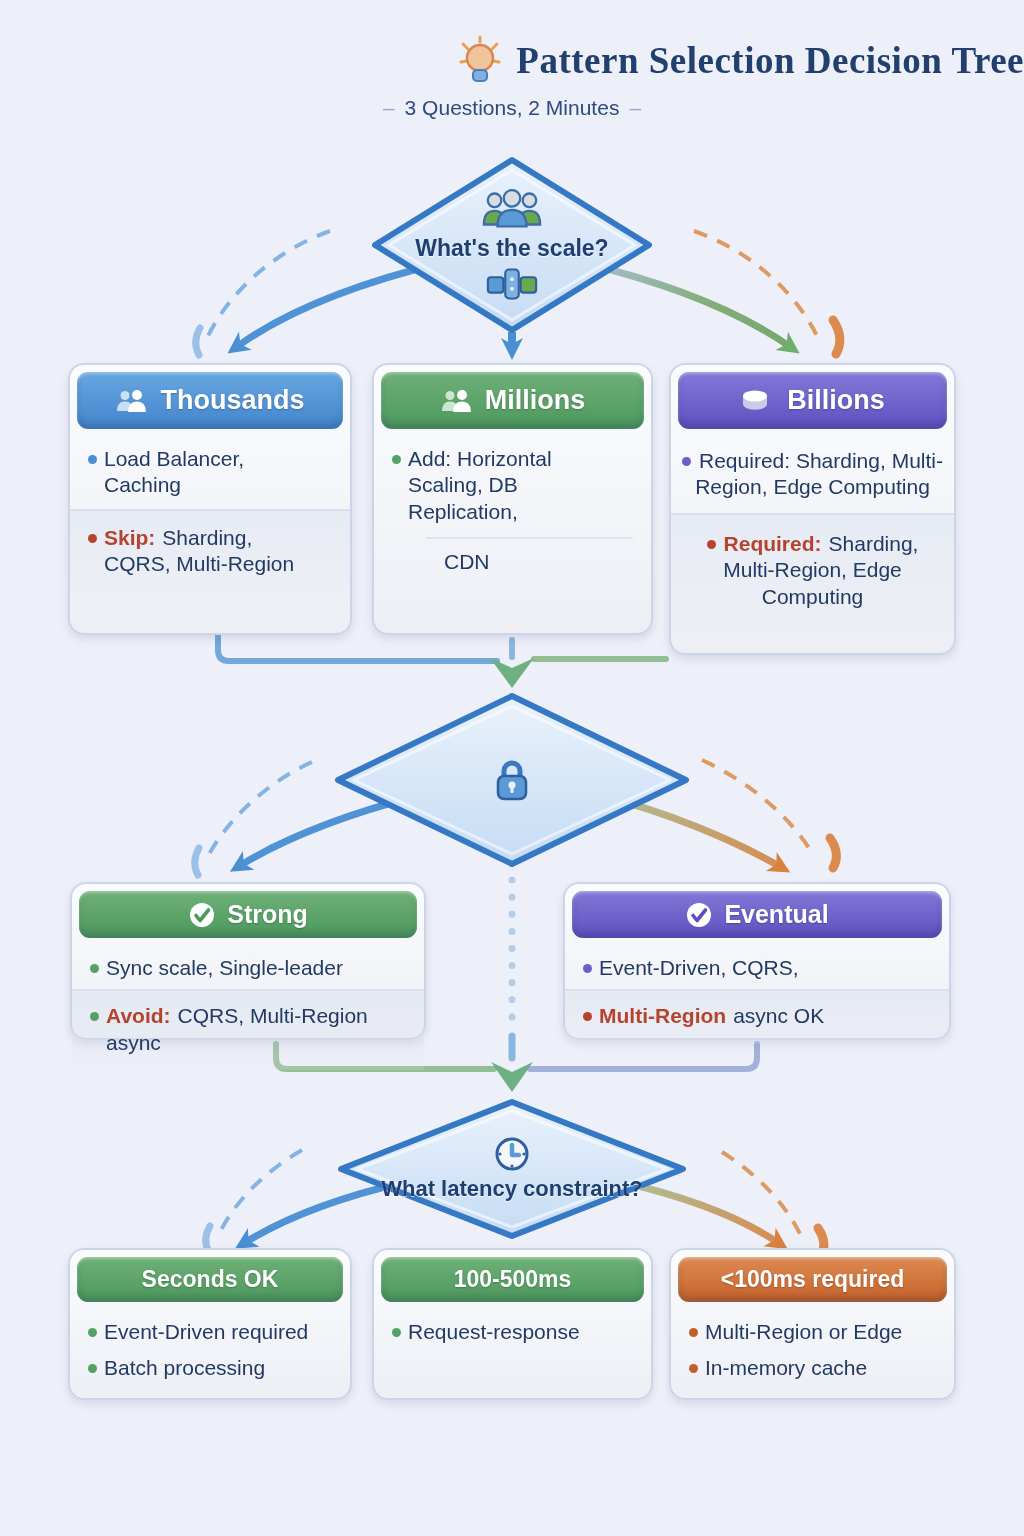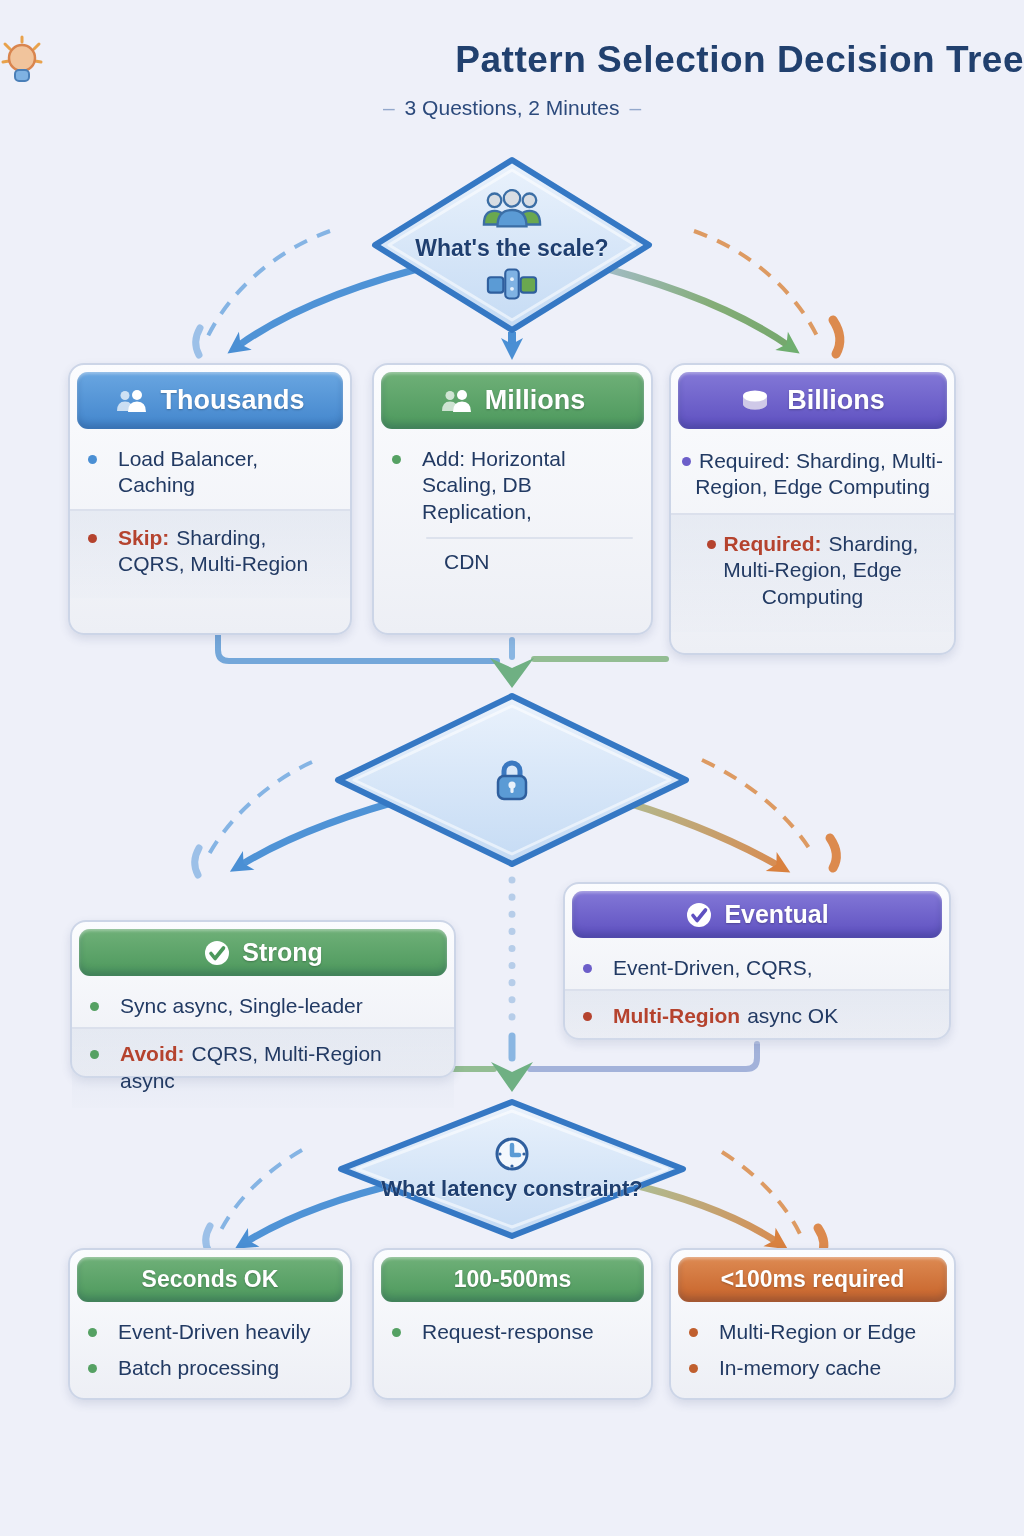--- a/index.html
+++ b/index.html
@@ -2,21 +2,21 @@
 <html><head>
 <meta charset="utf-8">
 <style>
   * { margin:0; padding:0; box-sizing:border-box; }
   body { font-family:"Liberation Sans", sans-serif; background:#e7e9f4; }
   #canvas { position:relative; width:1024px; height:1536px; background:#eef0f9; overflow:hidden; margin:0 auto; }
   #connectors { position:absolute; left:0; top:0; z-index:1; }
 
   
   .titlebar { position:absolute; top:34px; left:0; width:1024px; text-align:center; z-index:2; }
-  .titlerow { display:flex; align-items:center; justify-content:space-between; gap:14px; }
+  .titlerow { display:flex; align-items:center; justify-content:flex-end; gap:14px;font-family:Liberation Serif, serif; }
   h1 { font-size:37px; font-weight:bold; color:#21406e; letter-spacing:.5px; }
   .subtitle { margin-top:10px; font-size:21px; color:#2c4a7c; }
   .subtitle .dash { color:#93a8cc; margin:0 10px; }
 
   
   .diamond { position:absolute; z-index:3; }
   .dshape { position:absolute; inset:0; width:100%; height:100%; }
   .dcontent { position:absolute; inset:0; display:flex; flex-direction:column; align-items:center; justify-content:center; gap:6px; }
   .q { font-size:23px; font-weight:bold; color:#1f3f70; text-align:center; line-height:1.15; text-shadow:0 1px 0 rgba(255,255,255,.7); }
 
@@ -28,21 +28,21 @@
           box-shadow:inset 0 2px 3px rgba(255,255,255,.35), inset 0 -5px 7px rgba(20,40,80,.22); }
   .hd1 { height:57px; font-size:27px; }
   .hd2 { height:47px; font-size:25px; }
   .hd3 { height:45px; font-size:23px; }
   .h-blue   { background:linear-gradient(180deg,#69a6e1,#4285cc); }
   .h-green  { background:linear-gradient(180deg,#6fb078,#4c985c); }
   .h-purple { background:linear-gradient(180deg,#8378d7,#5e50c0); }
   .h-orange { background:linear-gradient(180deg,#dd8a52,#c66229); }
 
   .body { font-size:21px; color:#223a63; line-height:1.26; }
-  .li { display:flex; gap:21px; padding:10px 14px 10px 18px; }
+  .li { display:flex; gap:7px; padding:10px 14px 10px 18px; }
   .li .txt { display:block; }
   .dot { flex:0 0 9px; width:9px; height:9px; border-radius:50%; margin-top:9px; }
   .dot-blue{background:#4a8fd4} .dot-green{background:#55a163} .dot-purple{background:#6c5ec9}
   .dot-red{background:#b5432e} .dot-orange{background:#c05f2e}
   .dot.inline { display:inline-block; flex:none; margin:0 8px 2px 0; vertical-align:middle; }
   .alt { border-top:2px solid #dbe0ec; background:linear-gradient(180deg,rgba(206,215,231,.35),rgba(230,234,243,.2)); }
   .red { color:#b5432e; font-weight:bold; margin-right:7px; }
   .li-center { display:block; text-align:center; padding:12px 10px; }
   .w200 { max-width:200px; } .w215 { max-width:215px; }
   .divider { height:2px; background:#dde2ed; border-radius:2px; margin:2px 18px 2px 52px; }
@@ -241,32 +241,32 @@
     <div class="dcontent">
       <svg width="40" height="46" viewBox="0 0 40 46">
         <path d="M12,21 v-7 a8,8 0 0 1 16,0 v7" fill="none" stroke="#3b78c0" stroke-width="5"></path>
         <rect x="6" y="19" width="28" height="23" rx="6" fill="#5b9bd5" stroke="#2f5f9e" stroke-width="2.5"></rect>
         <circle cx="20" cy="28" r="3.6" fill="#eaf2fb"></circle>
         <rect x="18.4" y="29" width="3.2" height="7" rx="1.5" fill="#eaf2fb"></rect>
       </svg>
     </div>
   </div>
 
-  <div class="card" style="left:70px;top:920px;width:386px;height:158px">
+  <div class="card" style="left:70px;top:882px;width:356px;height:158px">
     <div class="card-header hd2 h-green">
       <svg width="28" height="28" viewBox="0 0 28 28">
         <circle cx="14" cy="14" r="12" fill="#fff"></circle>
         <path d="M8,14.5 l4,5 l8.5,-10.5" fill="none" stroke="#4c985c" stroke-width="3.6" stroke-linecap="round" stroke-linejoin="round"></path>
       </svg>
       <span>Strong</span>
     </div>
     <div class="body">
       <div class="li" style="padding-bottom:8px">
         <span class="dot dot-green"></span>
-        <span>Sync async, Single-leader</span>
+        <span>Sync scale, Single-leader</span>
       </div>
       <div class="li alt" style="padding-top:12px;padding-bottom:14px">
         <span class="dot dot-green"></span>
         <span><span class="red">Avoid:</span><span>CQRS, Multi-Region async</span></span>
       </div>
     </div>
   </div>
 
   <div class="card" style="left:563px;top:882px;width:388px;height:158px">
     <div class="card-header hd2 h-purple">
@@ -311,21 +311,21 @@
     </div>
   </div>
 
   <div class="card" style="left:68px;top:1248px;width:284px;height:152px">
     <div class="card-header hd3 h-green">
       <span>Seconds OK</span>
     </div>
     <div class="body">
       <div class="li" style="padding-bottom:5px">
         <span class="dot dot-green"></span>
-        <span>Event-Driven heavily</span>
+        <span>Event-Driven required</span>
       </div>
       <div class="li" style="padding-top:5px">
         <span class="dot dot-green"></span>
         <span>Batch processing</span>
       </div>
     </div>
   </div>
 
   <div class="card" style="left:372px;top:1248px;width:281px;height:152px">
     <div class="card-header hd3 h-green">

